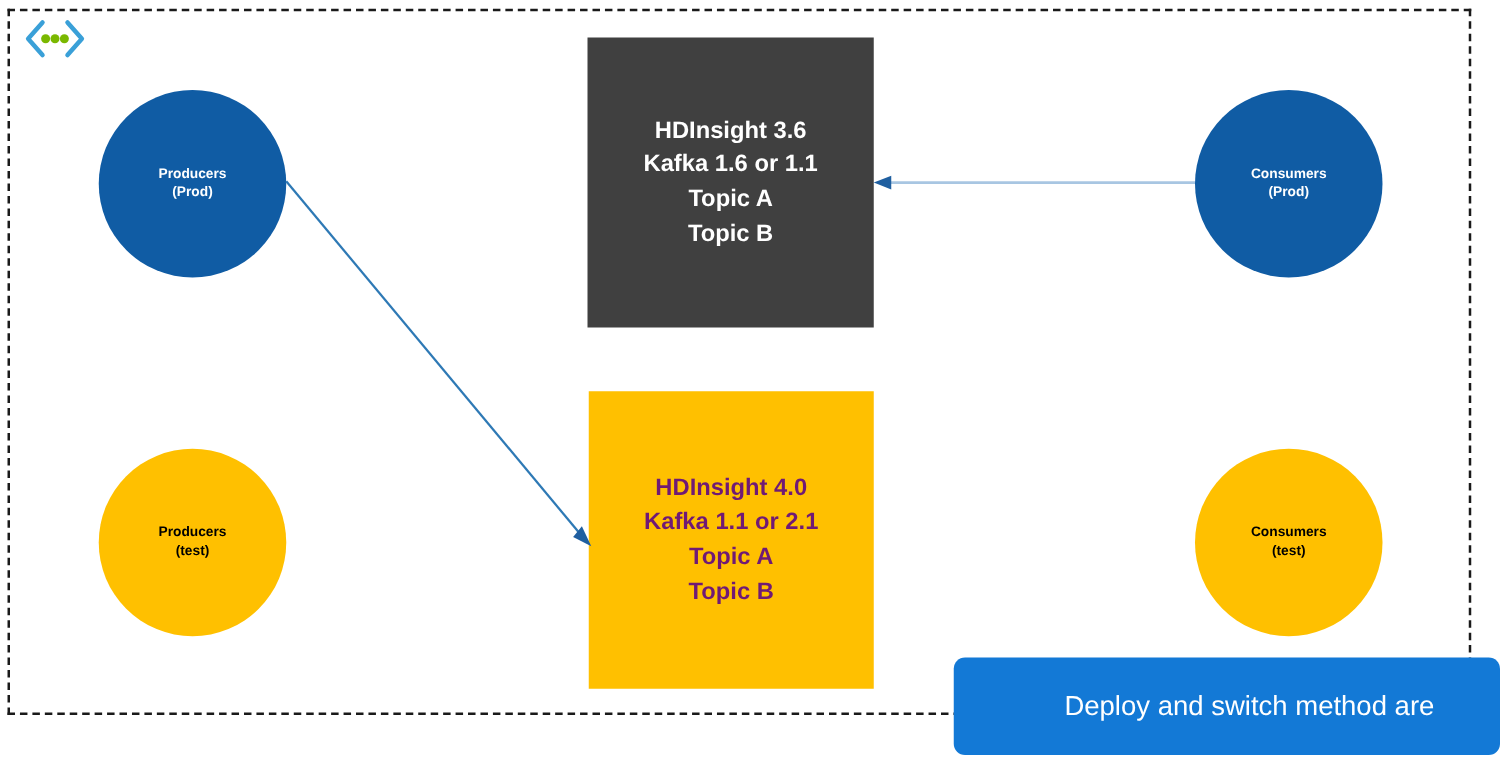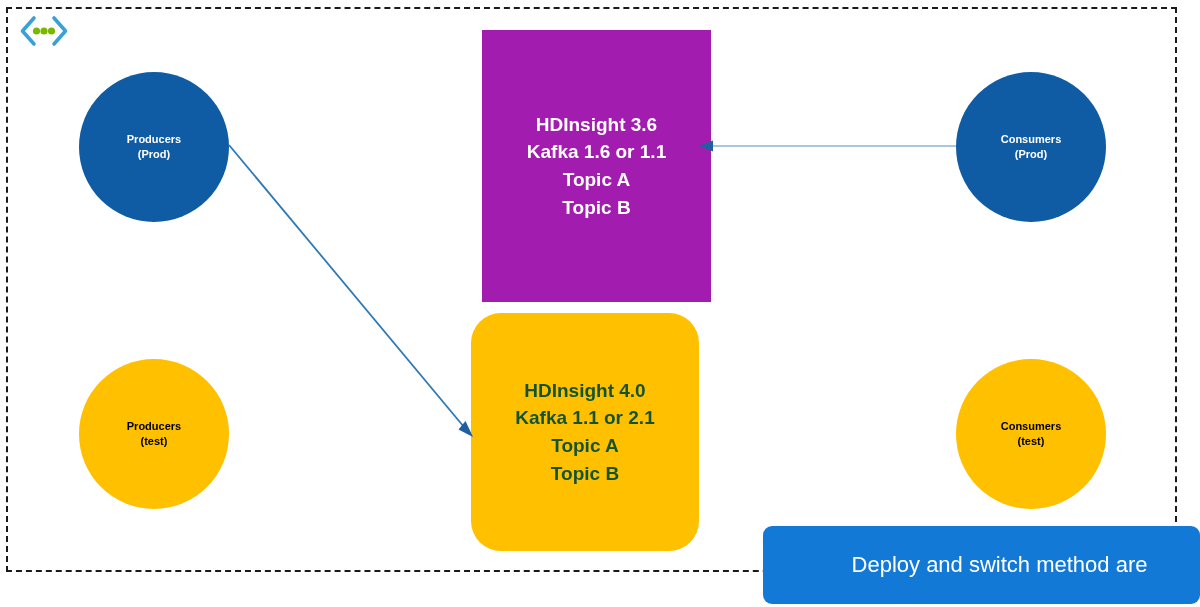--- a/index.html
+++ b/index.html
@@ -69,26 +69,26 @@
     position: absolute;
     display: flex;
     align-items: center;
     justify-content: center;
     text-align: center;
     font-weight: bold;
     font-size: 19px;
     line-height: 1.45;
   }
   .cluster-blue {
-    left: 470px; top: 30px; width: 229px; height: 272px;
-    background: #a21caf; color: #ffffff; margin-left: 12px;
+    left: 470px; top: 30px; width: 229px; height: 232px;
+    background: #404040; color: #ffffff;
   }
   .cluster-yellow {
     left: 471px; top: 313px; width: 228px; height: 238px;
-    background: #ffc000; color: #14532d; border-radius: 30px;
+    background: #ffc000; color: #701a75;
   }
   .cluster-lines { display: block; }
   .cluster-lines span { display: block; white-space: nowrap; }
   
   .arrows {
     position: absolute;
     left: 0; top: 0;
     width: 1200px; height: 607px;
     pointer-events: none;
   }

